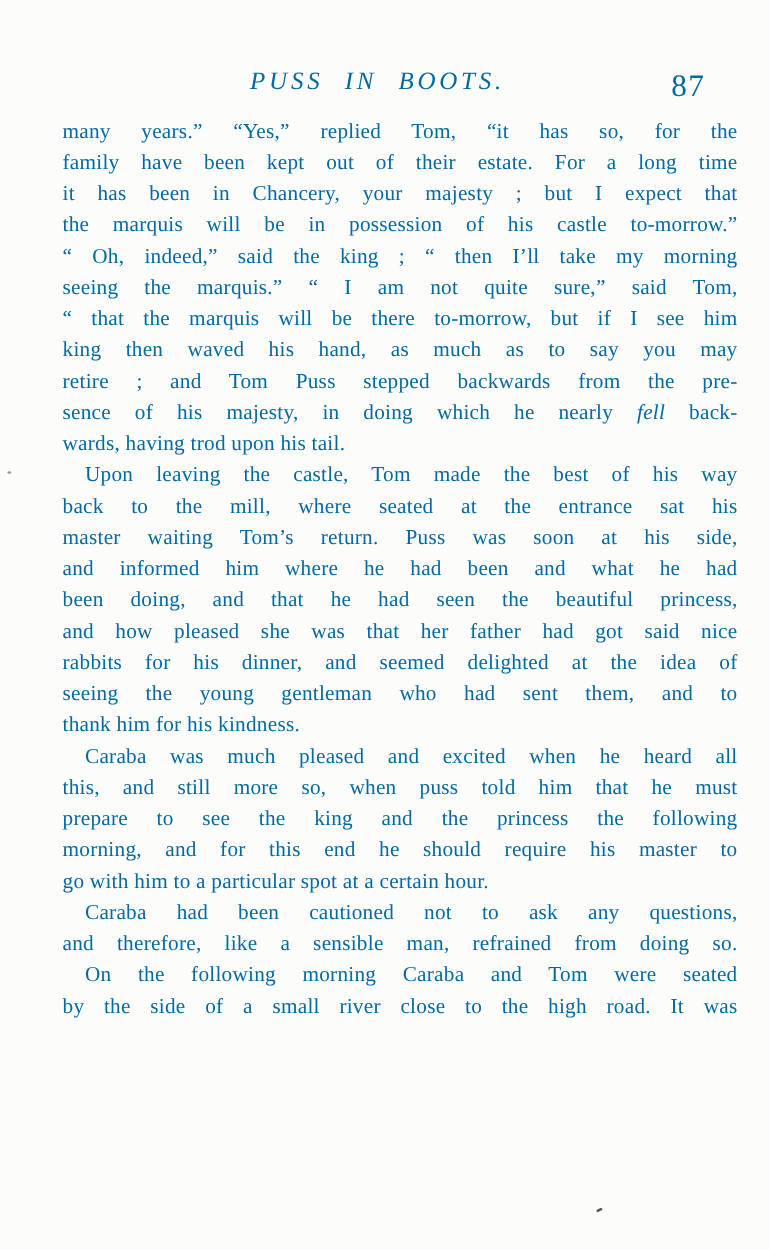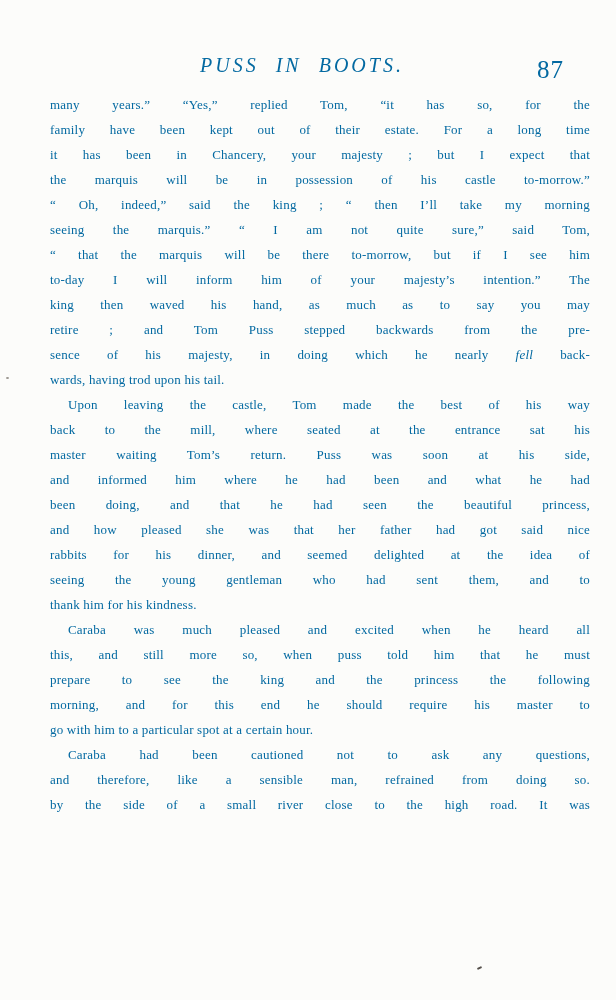--- a/index.html
+++ b/index.html
@@ -47,21 +47,21 @@
     position: absolute;
     top: 92px;
     left: 50px;
     width: 540px;
   }
   .paragraph {
     margin: 0;
     padding: 0;
   }
   .line {
-    font-size: 13px;
+    font-size: 17px;
     line-height: 25px;
     height: 25px;
     letter-spacing: 0.2px;
     text-align: justify;
     text-align-last: justify;
     white-space: normal;
   }
   .line.unjustified {
     text-align-last: left;
   }
@@ -105,21 +105,20 @@
 
   <div class="text-block">
       <div class="paragraph">
         <div class="line"><span>many years.”  “Yes,” replied Tom, “it has so, for the</span></div>
         <div class="line"><span>family have been kept out of their estate.  For a long time</span></div>
         <div class="line"><span>it has been in Chancery, your majesty ; but I expect that</span></div>
         <div class="line"><span>the marquis will be in possession of his castle to-morrow.”</span></div>
         <div class="line"><span>“ Oh, indeed,” said the king ; “ then I’ll take my morning</span></div>
         <div class="line"><span>seeing the marquis.”  “ I am not quite sure,” said Tom,</span></div>
         <div class="line"><span>“ that the marquis will be there to-morrow, but if I see him</span></div>
-        <div class="line"><span>to-day I will inform him of your majesty’s intention.”  The</span></div>
         <div class="line"><span>king then waved his hand, as much as to say you may</span></div>
         <div class="line"><span>retire ; and Tom Puss stepped backwards from the pre-</span></div>
         <div class="line"><span>sence of his majesty, in doing which he nearly </span><span class="italic">fell</span><span> back-</span></div>
         <div class="line unjustified"><span>wards, having trod upon his tail.</span></div>
       </div>
       <div class="paragraph">
         <div class="line indent"><span>Upon leaving the castle, Tom made the best of his way</span></div>
         <div class="line"><span>back to the mill, where seated at the entrance sat his</span></div>
         <div class="line"><span>master waiting Tom’s return.  Puss was soon at his side,</span></div>
         <div class="line"><span>and informed him where he had been and what he had</span></div>
@@ -134,20 +133,21 @@
         <div class="line"><span>this, and still more so, when puss told him that he must</span></div>
         <div class="line"><span>prepare to see the king and the princess the following</span></div>
         <div class="line"><span>morning, and for this end he should require his master to</span></div>
         <div class="line unjustified"><span>go with him to a particular spot at a certain hour.</span></div>
       </div>
       <div class="paragraph">
         <div class="line indent"><span>Caraba had been cautioned not to ask any questions,</span></div>
         <div class="line"><span>and therefore, like a sensible man, refrained from doing so.</span></div>
       </div>
       <div class="paragraph">
+        <div class="line indent"><span>On the following morning Caraba and Tom were seated</span></div>
         <div class="line"><span>by the side of a small river close to the high road.  It was</span></div>
       </div>
     </div>
 
   <div class="ink-speck speck-left-margin"></div>
   <div class="ink-speck speck-bottom-right"></div>
 
 </div>
 
 </body></html>

